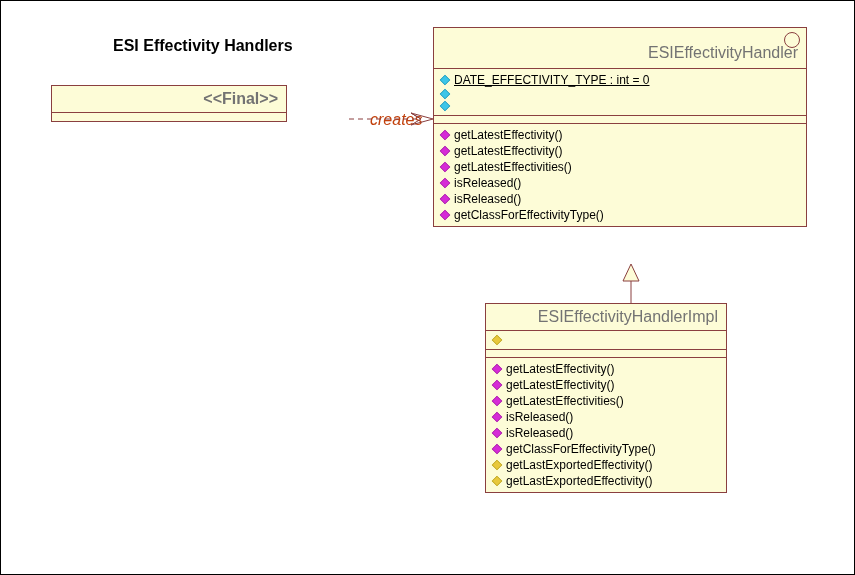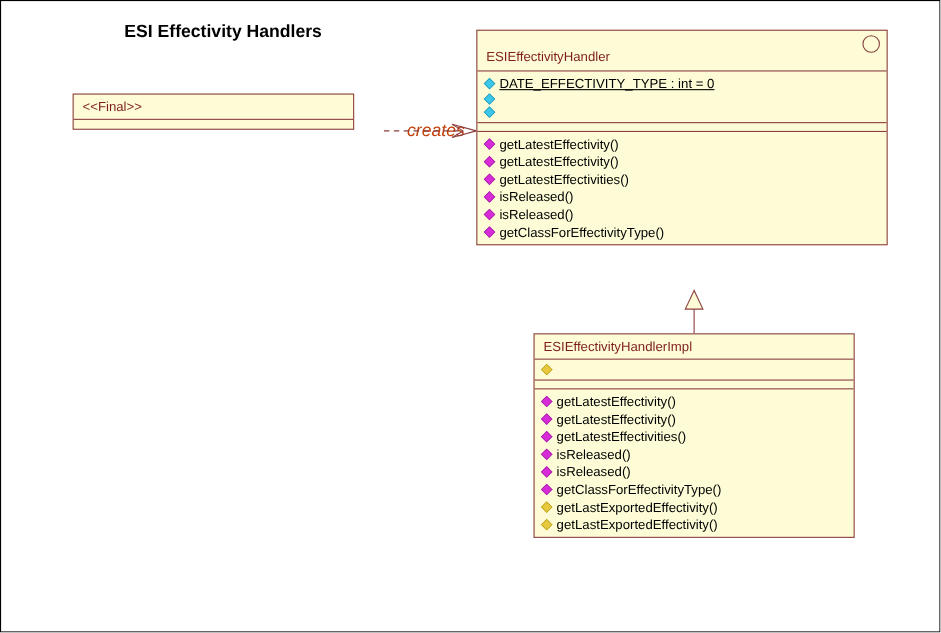--- a/index.html
+++ b/index.html
@@ -23,23 +23,23 @@
     color: #000;
   }
   .uml-class {
     position: absolute;
     border: 1px solid #8a3f3f;
     background: #fdfcd7;
   }
   .uml-header {
     border-bottom: 1px solid #8a3f3f;
     padding: 4px 8px;
-    text-align: left;
-    font-size: 12px;
-    color: #7f1d1d;
+    text-align: right;
+    font-size: 16px;
+    color: #737373;
     position: relative;
   }
   .uml-section {
     border-bottom: 1px solid #8a3f3f;
     padding: 3px 6px;
     font-size: 12px;
     color: #000;
   }
   .uml-section:last-child { border-bottom: none; }
   .member {
@@ -98,23 +98,23 @@
     top: 0; left: 0;
     width: 855px; height: 575px;
     pointer-events: none;
   }
 </style>
 </head>
 <body>
 
 <div class="canvas">
 
-  <div class="title" style="left:112px; top:20px;">ESI Effectivity Handlers</div>
-
-  <div class="uml-class" style="left:65px; top:84px; width:256px;">
+  <div class="title" style="left:112px; top:36px;">ESI Effectivity Handlers</div>
+
+  <div class="uml-class" style="left:50px; top:84px; width:236px;font-weight:bold;">
     <div class="uml-header">
       <div>&lt;&lt;Final&gt;&gt;</div>
     </div>
     <div class="uml-section" style="height:8px;"></div>
   </div>
 
   <div class="label-italic" style="left:369px; top:110px;">creates</div>
 
   <div class="uml-class" style="left:432px; top:26px; width:374px;">
     <div class="uml-header" style="padding:16px 8px 6px 8px;">
@@ -159,21 +159,21 @@
             <span>isReleased()</span>
           </div>
           <div class="member">
             <span class="icon icon-method"></span>
             <span>getClassForEffectivityType()</span>
           </div>
         </div>
     </div>
   </div>
 
-  <div class="uml-class" style="left:484px; top:302px; width:292px;">
+  <div class="uml-class" style="left:484px; top:302px; width:242px;">
     <div class="uml-header">
       <div>ESIEffectivityHandlerImpl</div>
     </div>
     <div class="uml-section">
       <div>
           <div class="member">
             <span class="icon icon-key"></span>
           </div>
         </div>
     </div>

